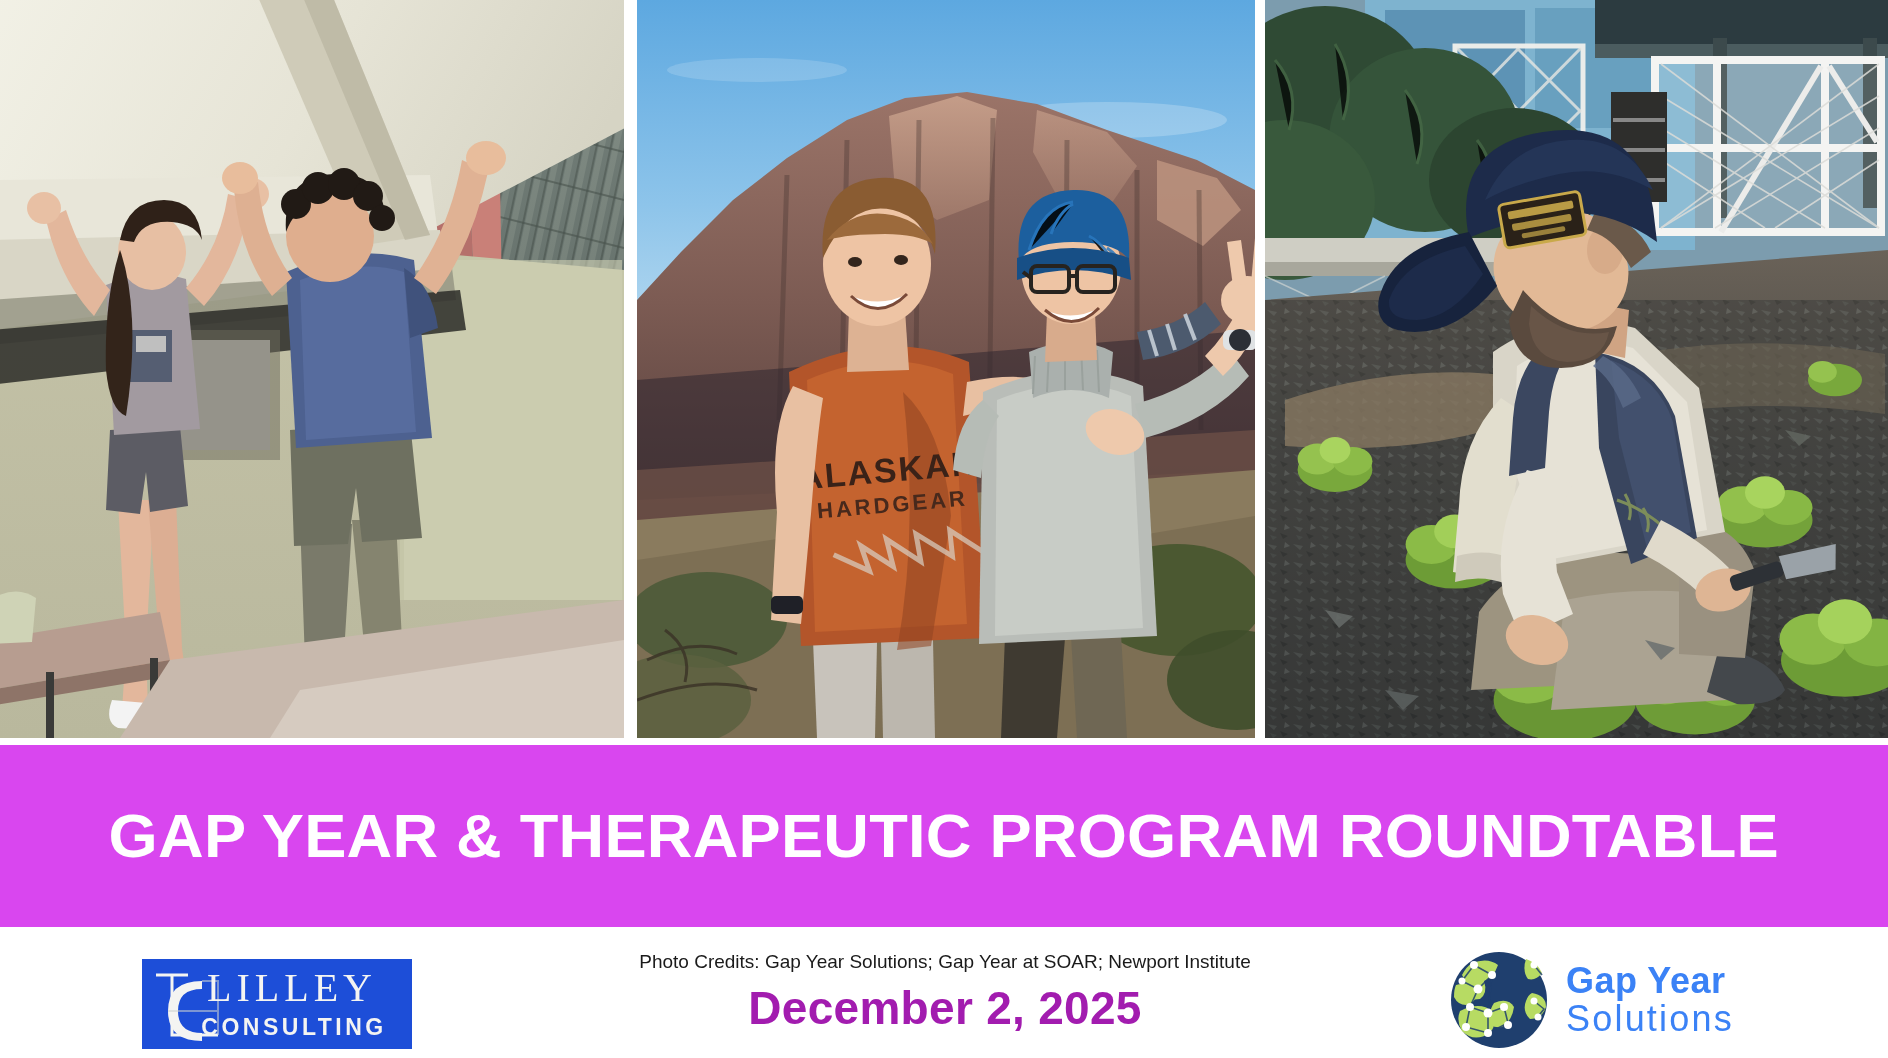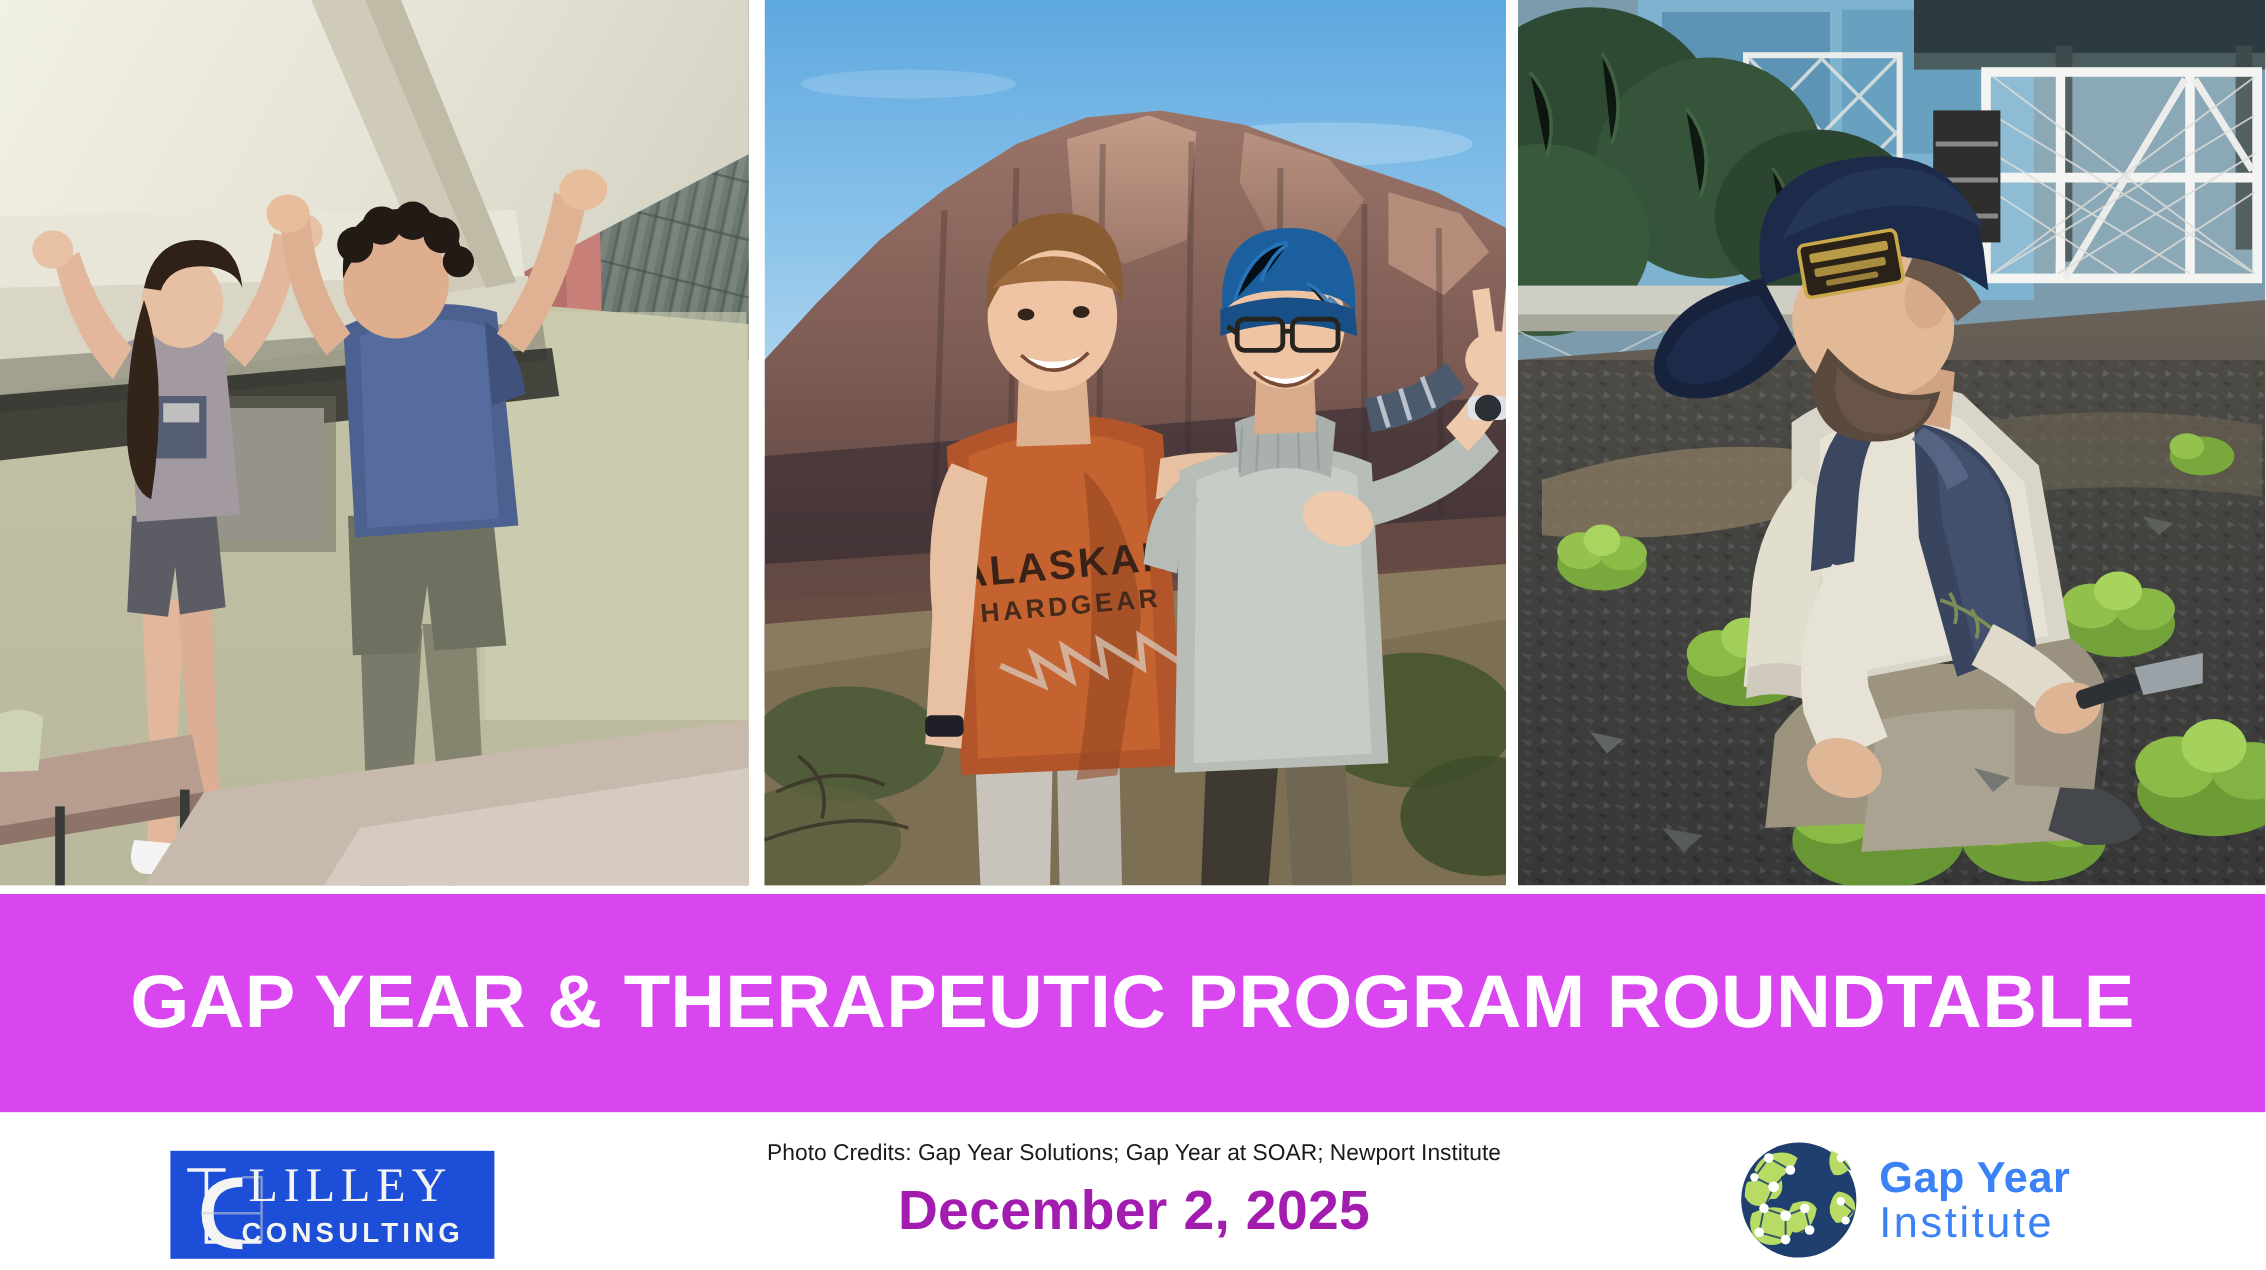--- a/index.html
+++ b/index.html
@@ -734,18 +734,18 @@
             <circle cx="56" cy="58" r="4"></circle>
             <circle cx="60" cy="76" r="4"></circle>
             <circle cx="86" cy="16" r="3.5"></circle>
             <circle cx="86" cy="52" r="3.5"></circle>
             <circle cx="90" cy="68" r="3.5"></circle>
           </g>
         </svg>
       </div>
       <div class="gys-wordmark">
         <span class="gys-line1">Gap Year</span>
-        <span class="gys-line2">Institute</span>
+        <span class="gys-line2">Solutions</span>
       </div>
     </div>
   </div>
 
 </div>
 
 </body></html>

